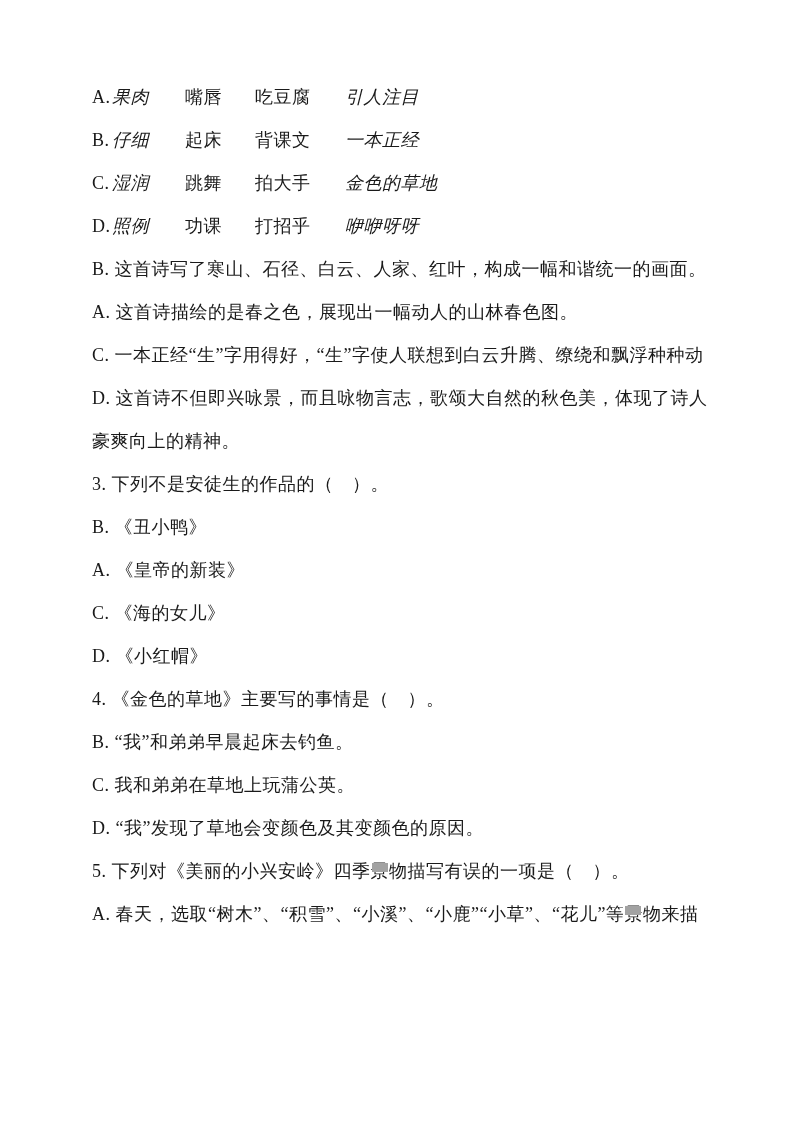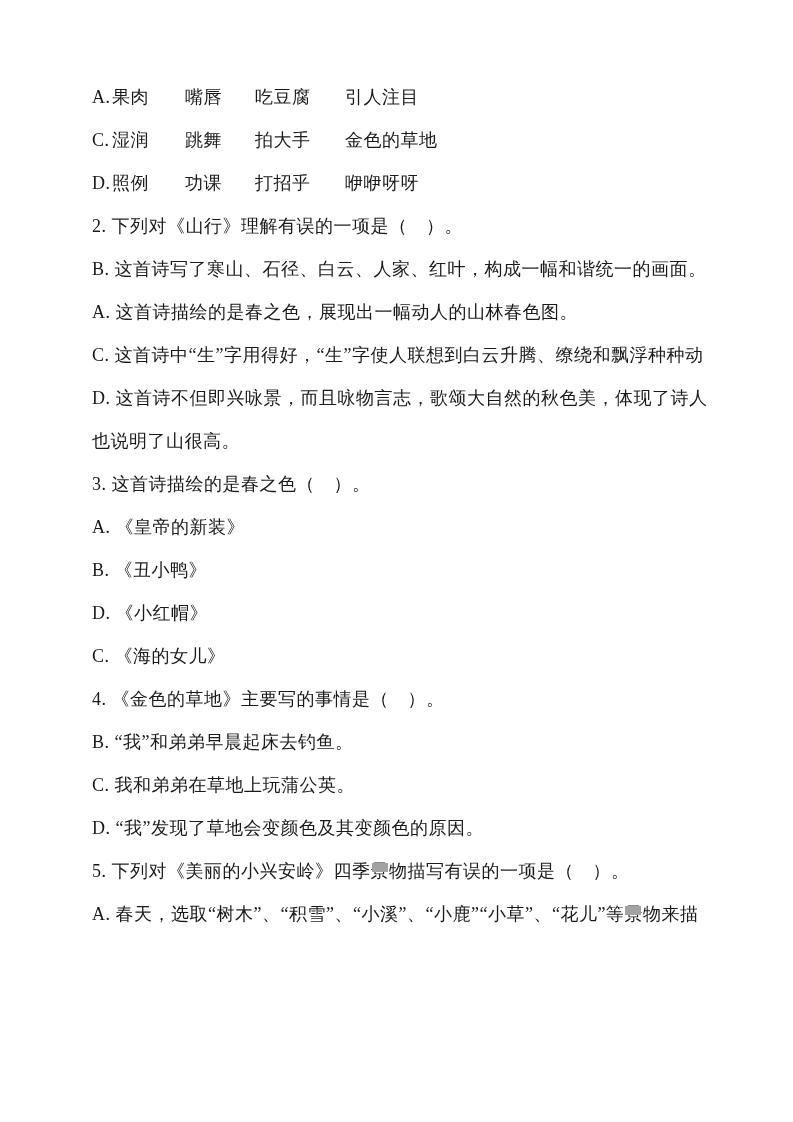--- a/index.html
+++ b/index.html
@@ -29,24 +29,24 @@
   .line {
     white-space: nowrap;
     height: 43px;
   }
   .lbl {
     display: inline-block;
     margin-right: 5px;
   }
   
   .wrow .c0 { display: inline-block; width: 15px; }
-  .wrow .c1 { display: inline-block; width: 68px; }
+  .wrow .c1 { display: inline-block; width: 68px; font-style: italic; }
   .wrow .c2 { display: inline-block; width: 65px; }
   .wrow .c3 { display: inline-block; width: 85px; }
-  .wrow .c4 { display: inline-block; }
+  .wrow .c4 { display: inline-block; font-style: italic; }
   
   .gl {
     position: relative;
     display: inline-block;
   }
   .gl::after {
     content: "";
     position: absolute;
     left: 1px;
     top: 13px;
@@ -62,67 +62,71 @@
   <div class="content">
 
     <div class="line wrow">
       <span class="c0">A.</span>
       <span class="c1">果肉</span>
       <span class="c2">嘴唇</span>
       <span class="c3">吃豆腐</span>
       <span class="c4">引人注目</span>
     </div>
     <div class="line wrow">
+      <span class="c0">B.</span>
+      <span class="c1">仔细</span>
+      <span class="c2">起床</span>
+      <span class="c3">背课文</span>
+      <span class="c4">一本正经</span>
+    </div>
+    <div class="line wrow">
       <span class="c0">C.</span>
       <span class="c1">湿润</span>
       <span class="c2">跳舞</span>
       <span class="c3">拍大手</span>
       <span class="c4">金色的草地</span>
     </div>
     <div class="line wrow">
       <span class="c0">D.</span>
       <span class="c1">照例</span>
       <span class="c2">功课</span>
       <span class="c3">打招乎</span>
       <span class="c4">咿咿呀呀</span>
     </div>
 
     <div class="line">
-      <span class="lbl">2.</span><span>下列对《山行》理解有误的一项是（　）。</span>
-    </div>
-    <div class="line">
       <span class="lbl">B.</span><span>这首诗写了寒山、石径、白云、人家、红叶，构成一幅和谐统一的画面。</span>
     </div>
     <div class="line">
       <span class="lbl">A.</span><span>这首诗描绘的是春之色，展现出一幅动人的山林春色图。</span>
     </div>
     <div class="line">
-      <span class="lbl">C.</span><span>这首诗中“生”字用得好，“生”字使人联想到白云升腾、缭绕和飘浮种种动</span>
+      <span class="lbl">C.</span><span>一本正经“生”字用得好，“生”字使人联想到白云升腾、缭绕和飘浮种种动</span>
     </div>
     <div class="line">
       <span class="lbl">D.</span><span>这首诗不但即兴咏景，而且咏物言志，歌颂大自然的秋色美，体现了诗人</span>
     </div>
     <div class="line">
-      <span>也说明了山很高。</span>
+      <span>豪爽向上的精神。</span>
     </div>
 
     <div class="line">
-      <span class="lbl">3.</span><span>这首诗描绘的是春之色（　）。</span>
+      <span class="lbl">3.</span><span>下列不是安徒生的作品的（　）。</span>
+    </div>
+    <div class="line">
+      <span class="lbl">B.</span><span>《丑小鸭》</span>
     </div>
     <div class="line">
       <span class="lbl">A.</span><span>《皇帝的新装》</span>
     </div>
     <div class="line">
-      <span class="lbl">B.</span><span>《丑小鸭》</span>
+      <span class="lbl">C.</span><span>《海的女儿》</span>
     </div>
     <div class="line">
       <span class="lbl">D.</span><span>《小红帽》</span>
-    </div>
-    <div class="line">
-      <span class="lbl">C.</span><span>《海的女儿》</span>
     </div>
 
     <div class="line">
       <span class="lbl">4.</span><span>《金色的草地》主要写的事情是（　）。</span>
     </div>
     <div class="line">
       <span class="lbl">B.</span><span>“我”和弟弟早晨起床去钓鱼。</span>
     </div>
     <div class="line">
       <span class="lbl">C.</span><span>我和弟弟在草地上玩蒲公英。</span>

